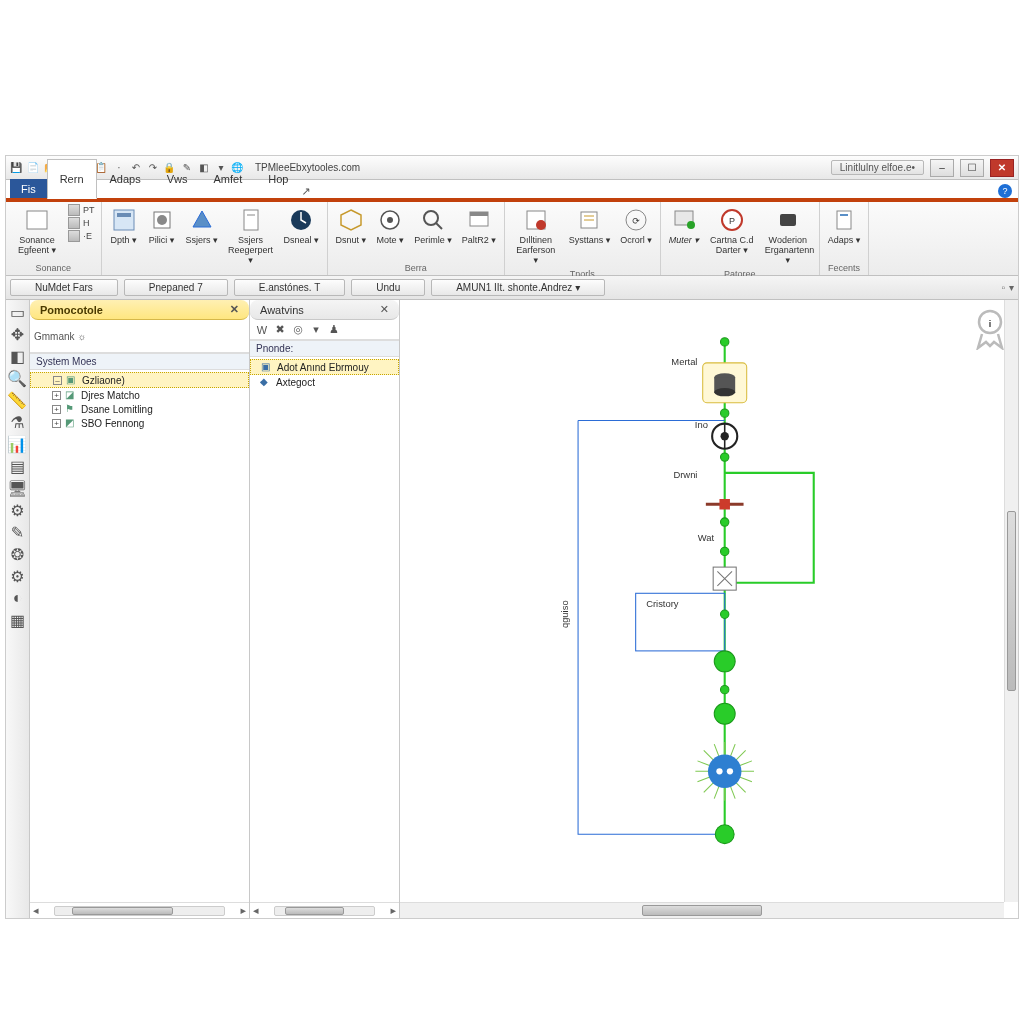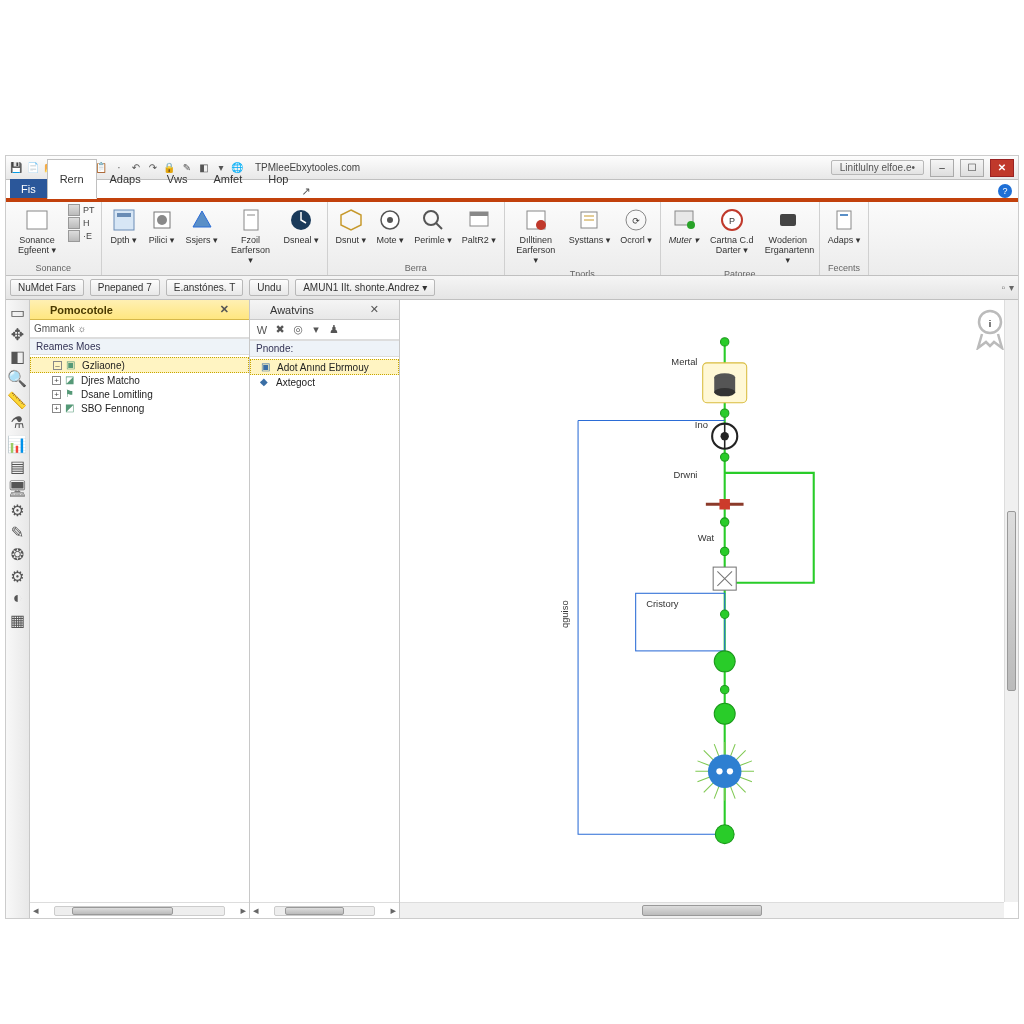--- a/index.html
+++ b/index.html
@@ -31,35 +31,35 @@
 .rgroup .row { display: flex; gap: 6px; align-items: flex-start; flex: 1; }
 .rgroup .glabel { text-align: center; font-size: 9px; color: #666; padding: 1px 0 2px 0; }
 .rb { display: flex; flex-direction: column; align-items: center; font-size: 9px; color: #333; gap: 2px; padding: 2px; line-height: 1.1; text-align: center; }
 .rb .big-icon { width: 28px; height: 28px; display: flex; align-items: center; justify-content: center; }
 .stack { display: flex; flex-direction: column; gap: 1px; font-size: 9px; color: #444; }
 .stack div { display: flex; align-items: center; gap: 3px; }
 .stack .si { width: 12px; height: 12px; background: linear-gradient(#ddd,#bbb); border: 1px solid #999; }
 
 
 .subtoolbar { height: 24px; background: linear-gradient(#f5f5f5,#e5e5e5); border-bottom: 1px solid #c0c0c0; display: flex; align-items: center; gap: 6px; padding: 0 4px; font-size: 10px; }
-.subbtn { background: linear-gradient(#fdfdfd,#e8e8e8); border: 1px solid #b8b8b8; border-radius: 2px; padding: 2px 7px; color: #333; }
+.subbtn { background: linear-gradient(#fdfdfd,#e8e8e8); border: 1px solid #b8b8b8; border-radius: 2px; padding: 2px 24px; color: #333; }
 .subtoolbar .right { margin-left: auto; display: flex; gap: 4px; color: #666; }
 
 
 .main { flex: 1; display: flex; min-height: 0; background: #f0f0f0; }
 .vtoolbar { width: 24px; background: linear-gradient(90deg,#f8f8f8,#e8e8e8); border-right: 1px solid #c8c8c8; display: flex; flex-direction: column; align-items: center; padding-top: 4px; gap: 6px; }
 .vt { width: 16px; height: 16px; display: flex; align-items: center; justify-content: center; color: #555; }
 
 .panel { background: #fff; border-right: 1px solid #c8c8c8; display: flex; flex-direction: column; font-size: 11px; }
 .panel.pro { width: 220px; }
 .panel.act { width: 150px; }
-.panel-header { height: 20px; background: linear-gradient(#fff0b3,#ffe680); border-bottom: 1px solid #d6b84a; display: flex; align-items: center; padding: 0 20px; font-weight: 600; color: #4a3a00; }
+.panel-header { height: 20px; background: linear-gradient(#fff0b3,#ffe680); border-bottom: 1px solid #d6b84a; display: flex; align-items: center; padding: 0 10px; font-weight: 600; color: #4a3a00; border-radius: 8px; }
 .panel-header.plain { background: linear-gradient(#f5f5f5,#e8e8e8); border-bottom: 1px solid #c8c8c8; color: #333; font-weight: normal; }
 .panel-header .x { margin-left: auto; color: #555; }
-.panel-sub { height: 18px; border-bottom: 1px solid #ddd; display: flex; align-items: center; padding: 8px 4px; gap: 4px; color: #555; font-size: 10px; }
+.panel-sub { height: 18px; border-bottom: 1px solid #ddd; display: flex; align-items: center; padding: 16px 4px; gap: 4px; color: #555; font-size: 10px; }
 .panel-toolbar { height: 20px; border-bottom: 1px solid #ddd; display: flex; align-items: center; gap: 2px; padding: 0 4px; }
 .pt { width: 16px; height: 16px; color: #555; display: flex; align-items: center; justify-content: center; }
 .section-title { background: #eef3f8; border-top: 1px solid #ddd; border-bottom: 1px solid #ddd; font-size: 10px; padding: 2px 6px; color: #335; }
 .tree { flex: 1; overflow: auto; padding: 2px 0; }
 .tree-item { display: flex; align-items: center; gap: 4px; padding: 1px 4px 1px 10px; font-size: 10px; color: #222; }
 .tree-item.sel { background: #fff4c2; border: 1px dotted #c7a600; }
 .tree-item .toggle { width: 9px; height: 9px; border: 1px solid #888; font-size: 8px; line-height: 7px; text-align: center; color: #444; }
 .tree-item .ico { width: 12px; height: 12px; }
 .tree-item.indent { padding-left: 22px; }
 .gutter { height: 16px; border-top: 1px solid #ddd; display: flex; align-items: center; }
@@ -176,21 +176,21 @@
             </div>
             <span style="max-width: 46px;">Ssjers ▾</span>
           </div>
           <div class="rb">
             <div class="big-icon">
               <svg width="26" height="26">
                 <rect x="6" y="3" width="14" height="20" fill="#fff" stroke="#888"></rect>
                 <line x1="9" y1="8" x2="17" y2="8" stroke="#888"></line>
               </svg>
             </div>
-            <span style="max-width: 46px;">Fzoil Earferson ▾</span>
+            <span style="max-width: 46px;">Ssjers Reegerpert ▾</span>
           </div>
           <div class="rb">
             <div class="big-icon">
               <svg width="26" height="26">
                 <circle cx="13" cy="13" r="10" fill="#1a3a5a"></circle>
                 <path d="M13 5 L13 13 L18 16" stroke="#fff" stroke-width="1.5" fill="none"></path>
               </svg>
             </div>
             <span style="max-width: 46px;">Dsneal ▾</span>
           </div>
@@ -348,21 +348,21 @@
         <div class="vt">◐</div>
         <div class="vt">▦</div>
       </div>
 
     <div class="panel pro">
       <div class="panel-header">
         <span>Pomocotole</span>
         <span class="x">✕</span>
       </div>
       <div class="panel-sub">Gmmank  ☼</div>
-      <div class="section-title">Reames Moes</div>
+      <div class="section-title">System Moes</div>
       <div class="tree" id="proj-tree">
           <div class="tree-item indent sel">
             <span class="toggle">–</span>
             <span class="ico" style="color:#597;">▣</span>
             <span>Gzliaone)</span>
           </div>
           <div class="tree-item indent">
             <span class="toggle">+</span>
             <span class="ico" style="color:#597;">◪</span>
             <span>Djres Matcho</span>

